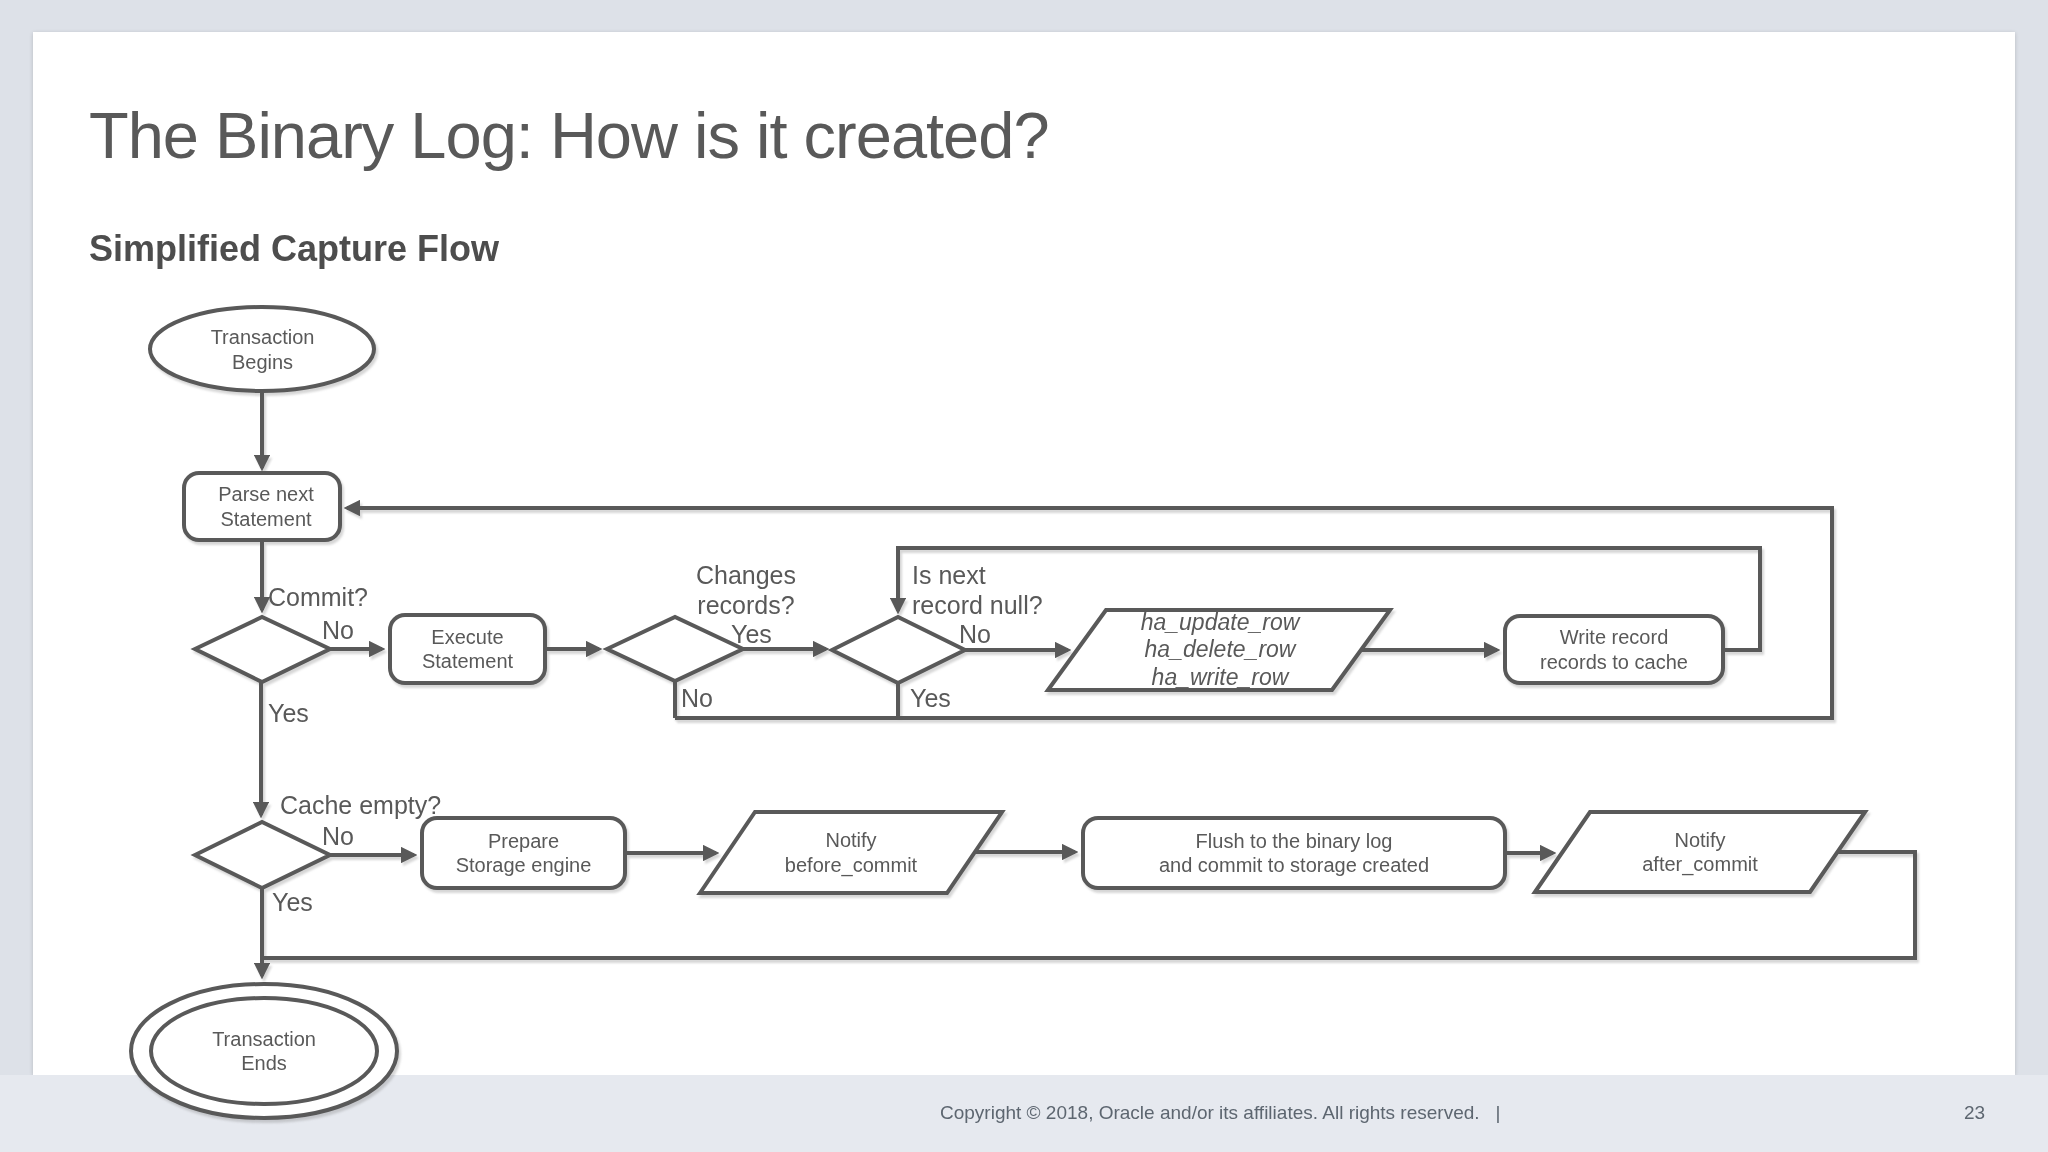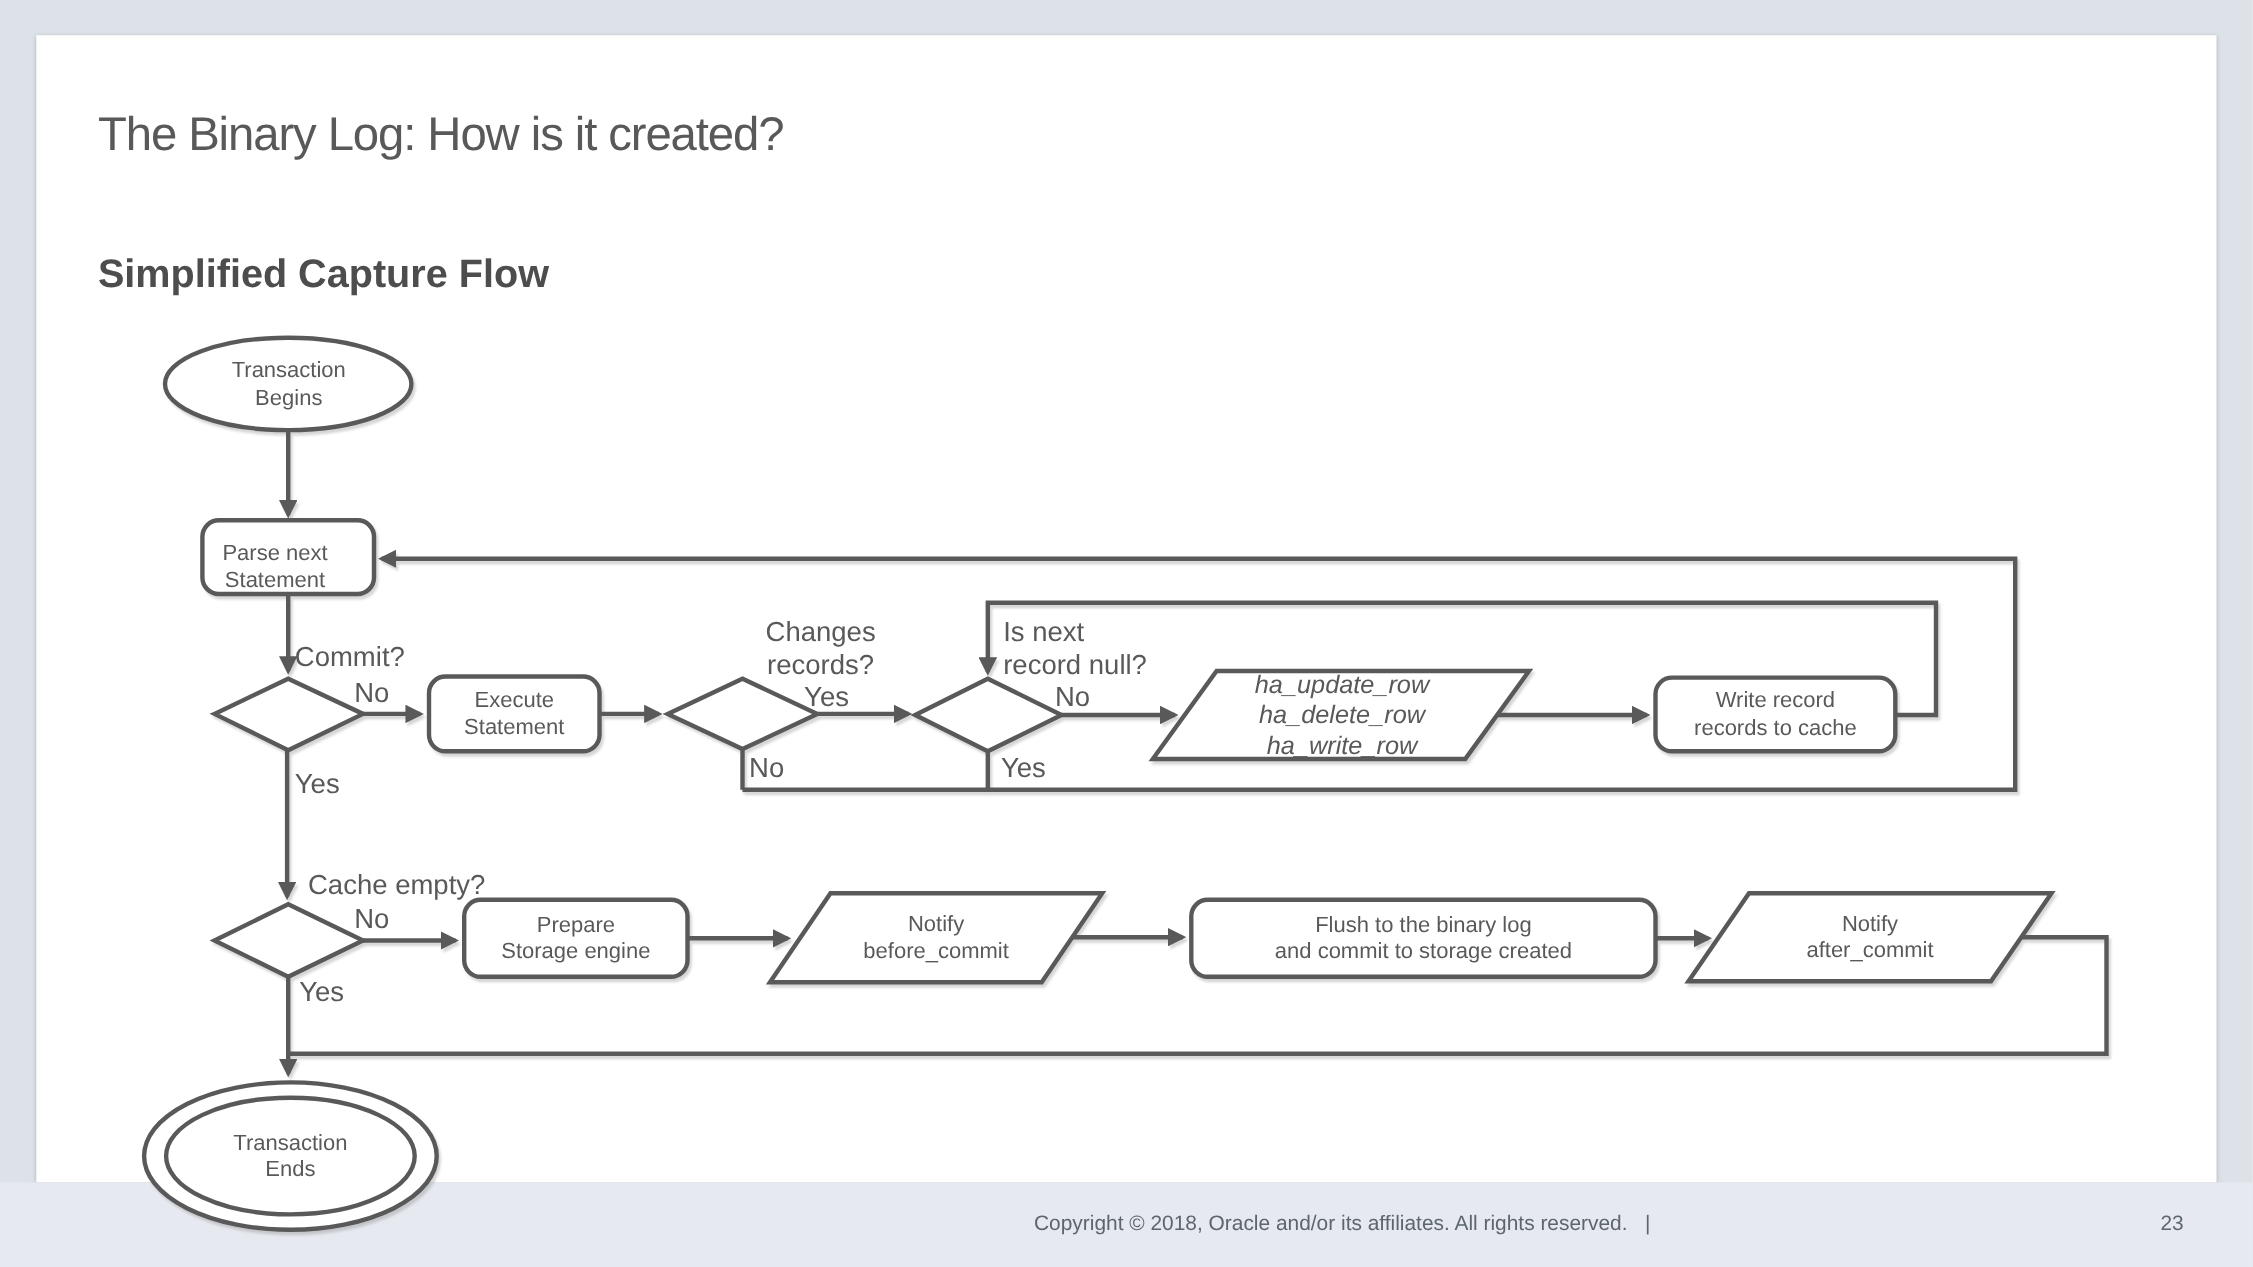--- a/index.html
+++ b/index.html
@@ -14,21 +14,21 @@
     position:absolute;left:33px;top:32px;width:1982px;height:1043px;
     background:#ffffff;
     box-shadow:0 1px 4px rgba(0,0,0,0.18);
   }
   .footer-band{
     position:absolute;left:0;top:1075px;width:2048px;height:77px;
     background:#e6e9ef;
   }
   .title{
     position:absolute;left:89px;top:98px;
-    font-size:43px;font-weight:400;color:#595959;letter-spacing:-1px;
+    font-size:65px;font-weight:400;color:#595959;letter-spacing:-1px;
     white-space:nowrap;
   }
   .subtitle{
     position:absolute;left:89px;top:228px;
     font-size:36px;font-weight:700;color:#4d4d4d;white-space:nowrap;
   }
   svg.flow{position:absolute;left:0;top:0;width:2048px;height:1152px;
     filter:drop-shadow(2px 3px 1px rgba(120,120,120,0.30));}
   .node-label{
     position:absolute;display:flex;flex-direction:column;
@@ -134,21 +134,21 @@
       <polygon points="1535,892 1590,812 1865,812 1810,892"></polygon>
       <ellipse cx="264" cy="1051" rx="133" ry="67"></ellipse>
       <ellipse cx="264" cy="1051" rx="113" ry="53"></ellipse>
     </g>
   </svg>
 
   <div class="node-label" style="left:150px;top:307px;width:225px;height:85px;">
     <span>Transaction</span>
     <span>Begins</span>
   </div>
-  <div class="node-label" style="left:172px;top:473px;width:156px;height:67px;justify-content:flex-end;">
+  <div class="node-label" style="left:188px;top:473px;width:156px;height:67px;">
     <span>Parse next</span>
     <span>Statement</span>
   </div>
   <div class="node-label" style="left:390px;top:615px;width:155px;height:68px;">
     <span>Execute</span>
     <span>Statement</span>
   </div>
   <div class="node-label" style="left:1090px;top:608px;width:260px;height:84px;font-size:23px;line-height:1.18;font-style:italic;">
     <span>ha_update_row</span>
     <span>ha_delete_row</span>

